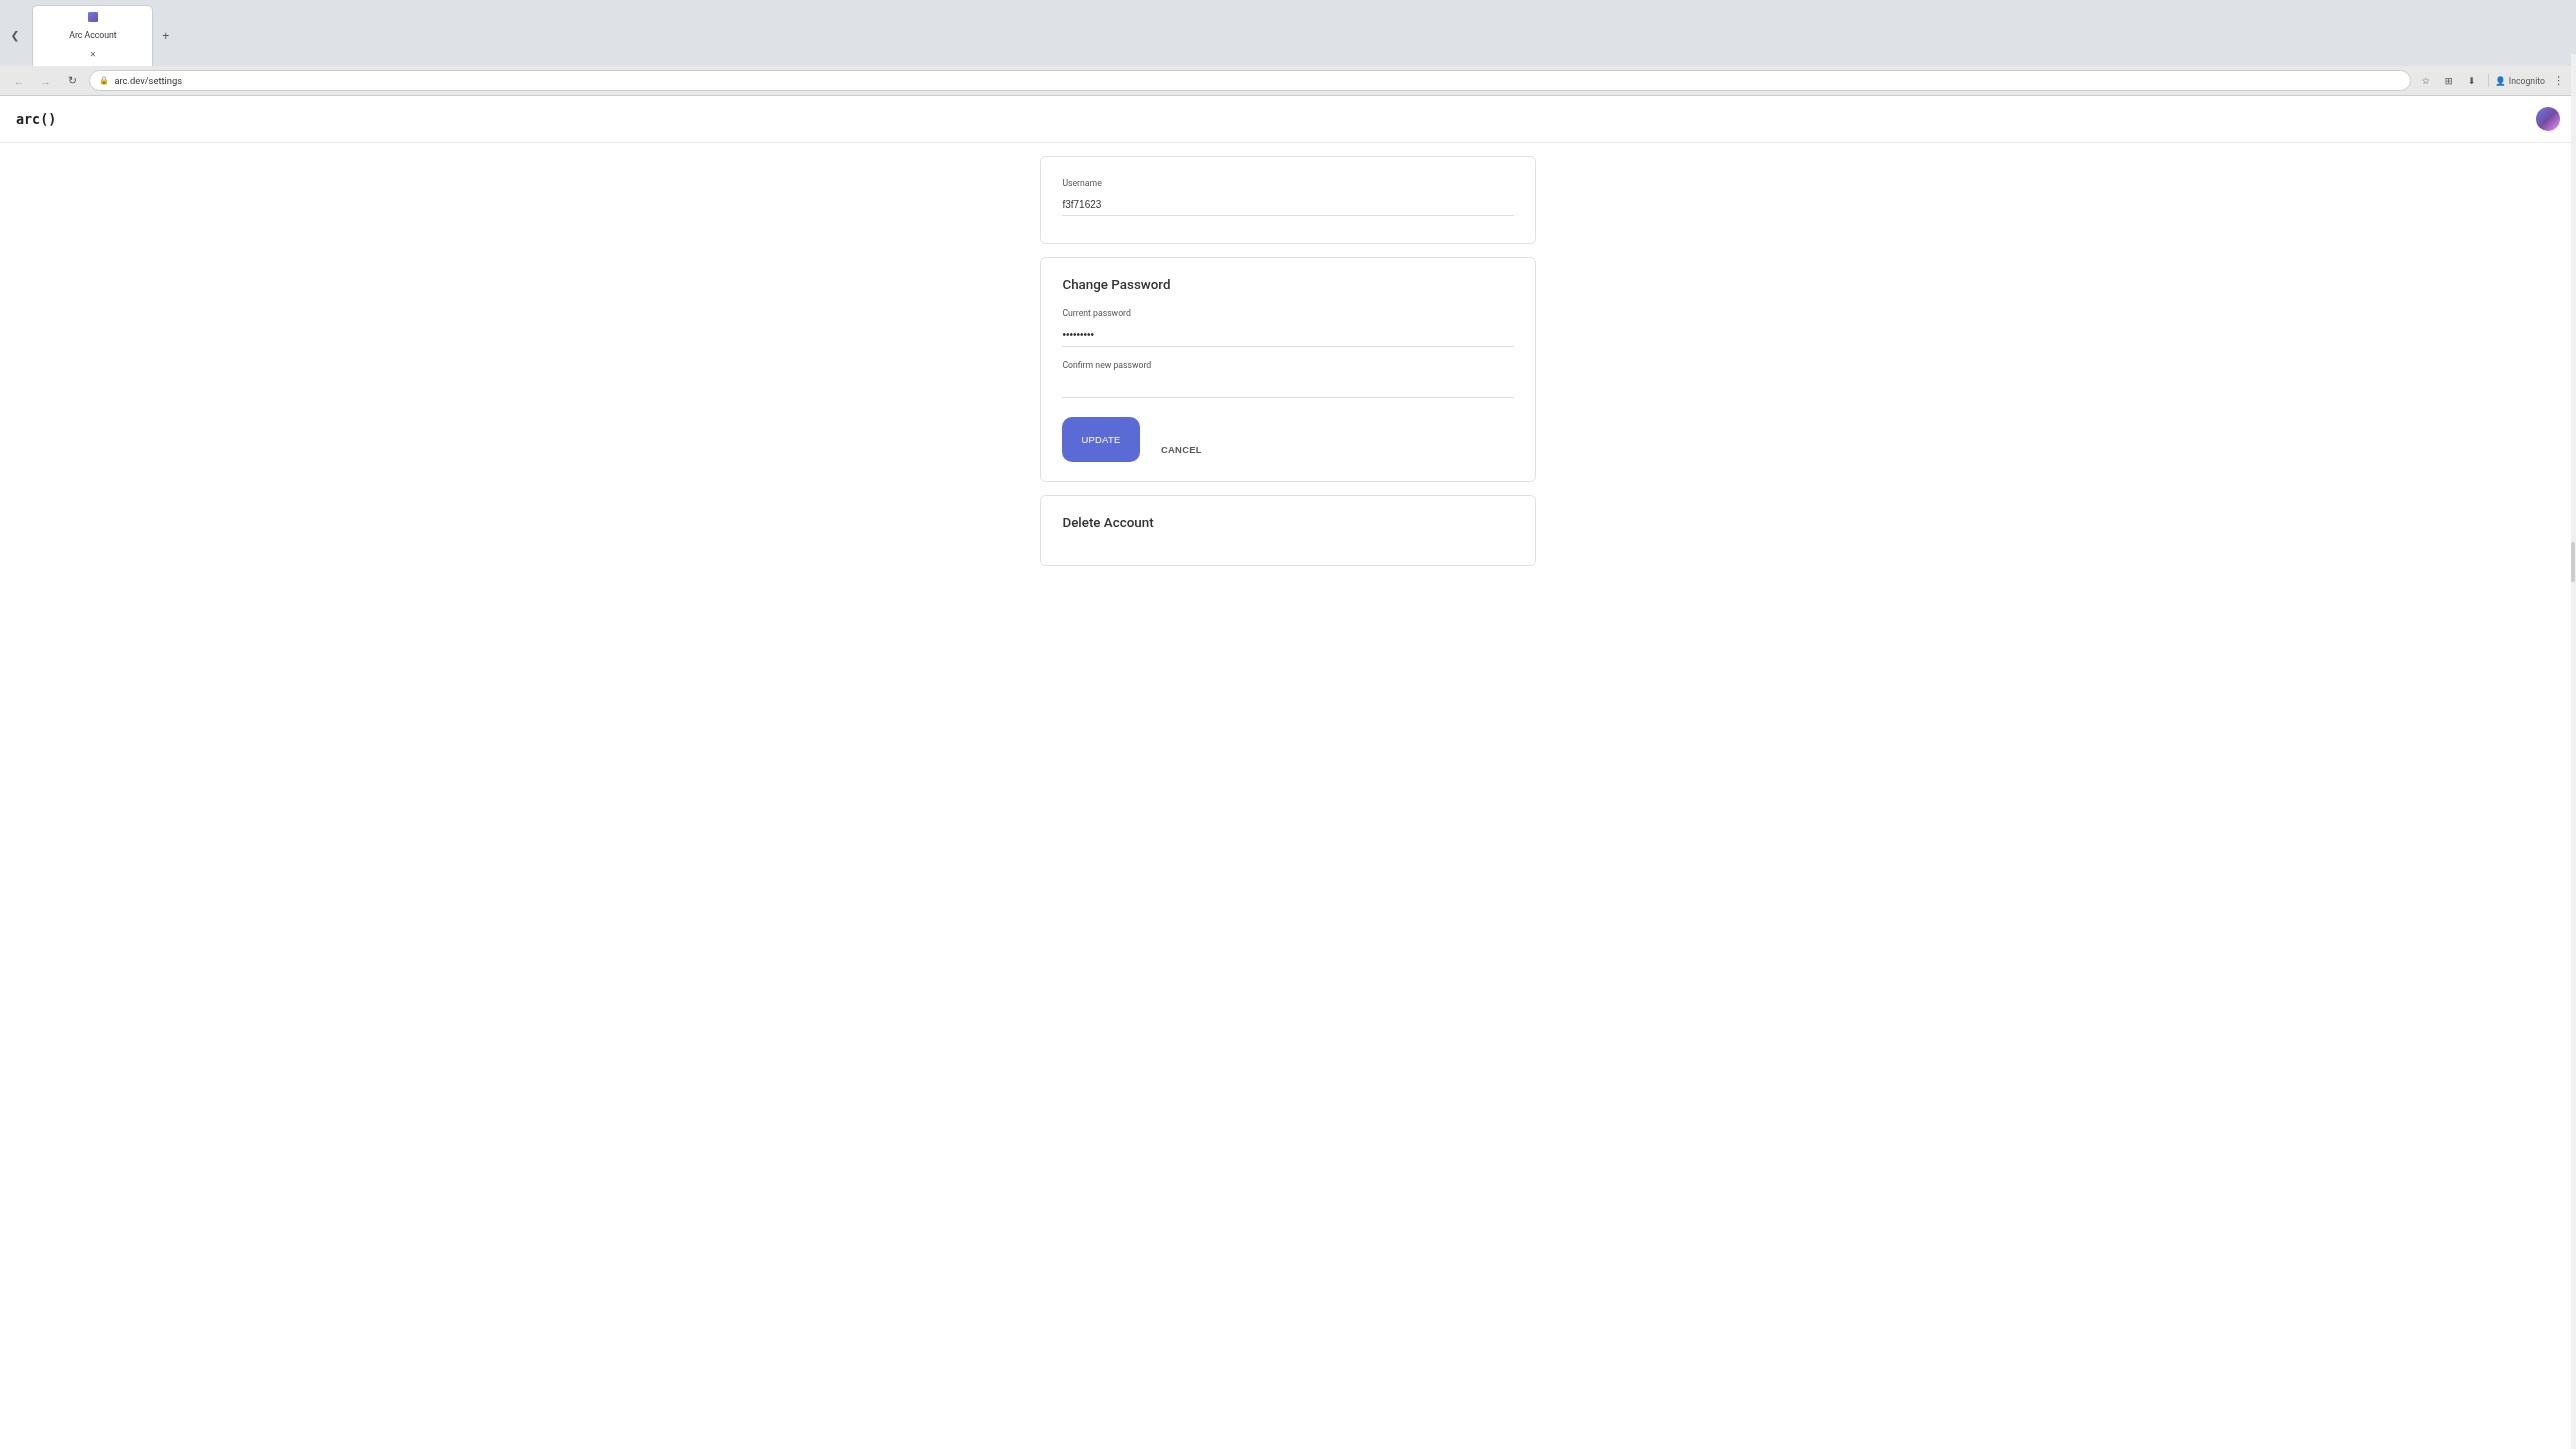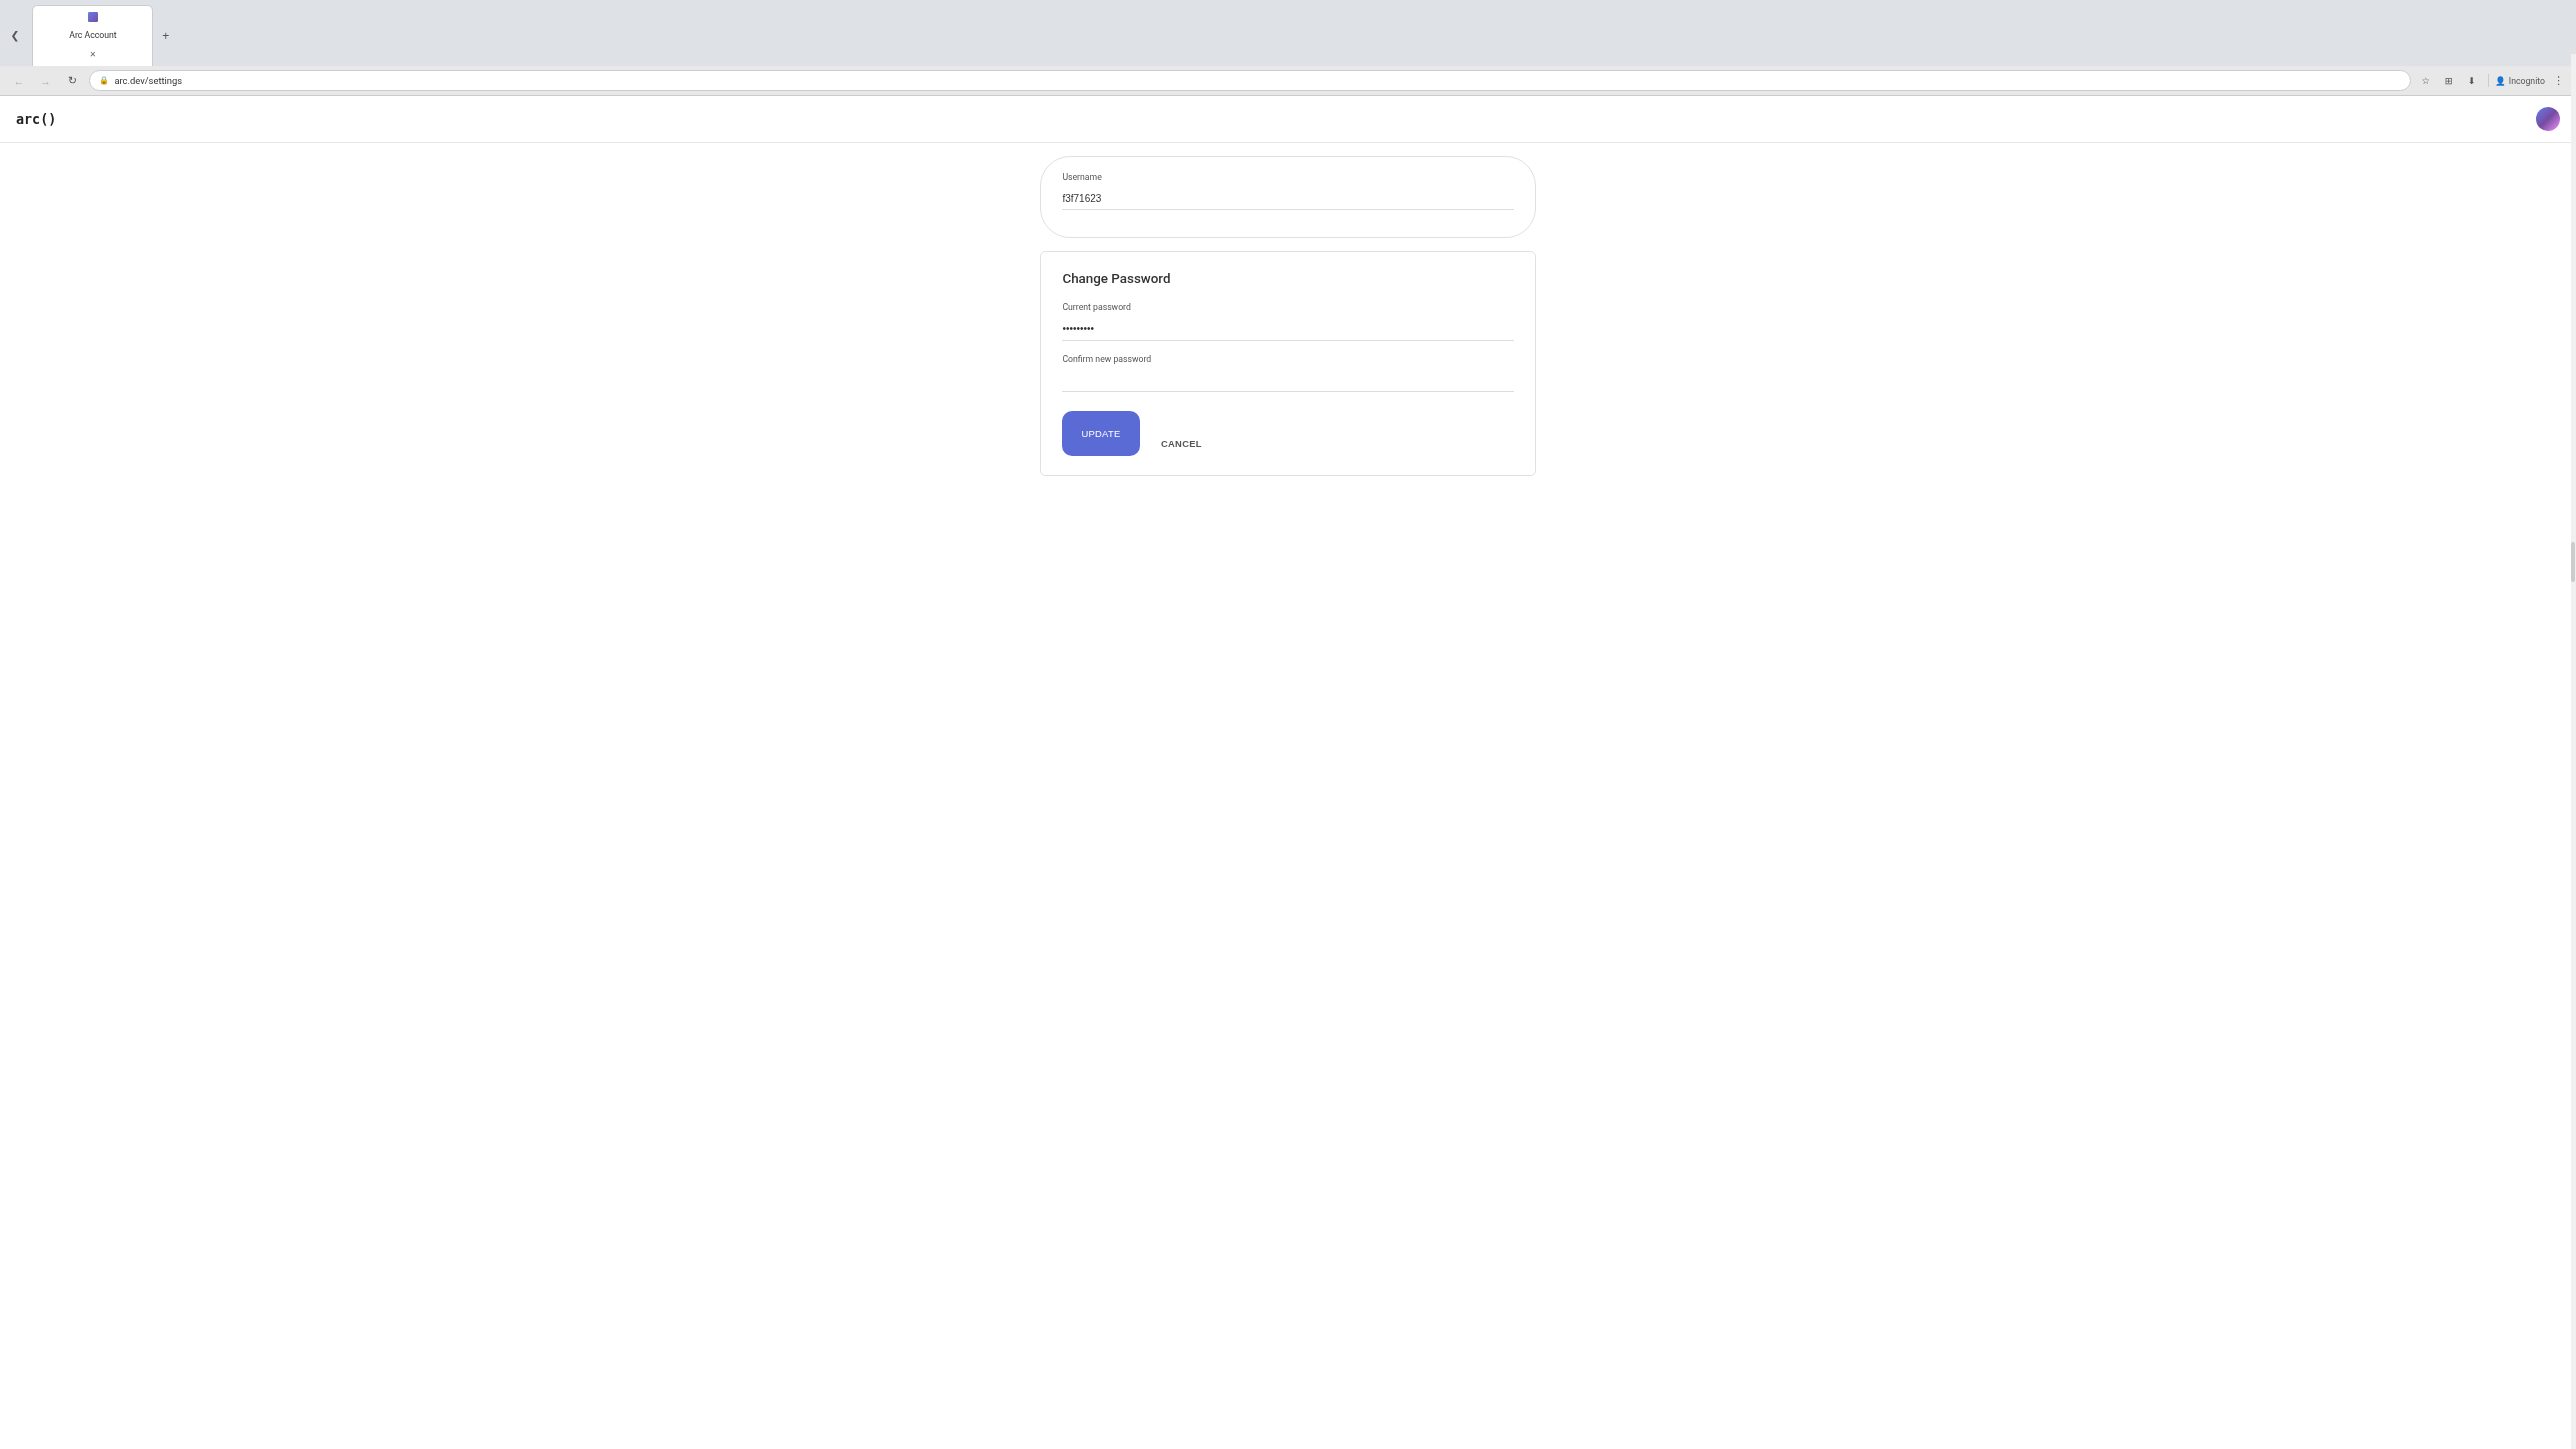--- a/index.html
+++ b/index.html
@@ -253,23 +253,22 @@
     
     .section-card {
       background: #ffffff;
       border: 0.7px solid #e0e0e0;
       border-radius: 5.4px;
       padding: 19px 21.5px;
       margin-bottom: 13.4px;
     }
 
     .section-card.partial-top {
-      padding-top: 15px;
+      padding-top: 21px;
       padding-bottom: 13.4px;
-      border-radius: 30px;
     }
 
     .field-label {
       font-size: 8.7px;
       color: #555;
       margin-bottom: 5.4px;
       display: block;
     }
 
     .field-label.accent {
@@ -444,20 +443,23 @@
         <label class="field-label">Confirm new password</label>
         <input class="text-input" type="password" value="" style="">
       </div>
 
       <div class="btn-row">
         <button class="btn-update">UPDATE</button>
         <button class="btn-cancel">CANCEL</button>
       </div>
     </div>
 
+    <div class="section-card">
+      <h2 class="section-title">Delete Account</h2>
+    </div>
 
   </div>
 </div>
 
 <div class="scrollbar-track">
   <div class="scrollbar-thumb"></div>
 </div>
 
 
 </body></html>

